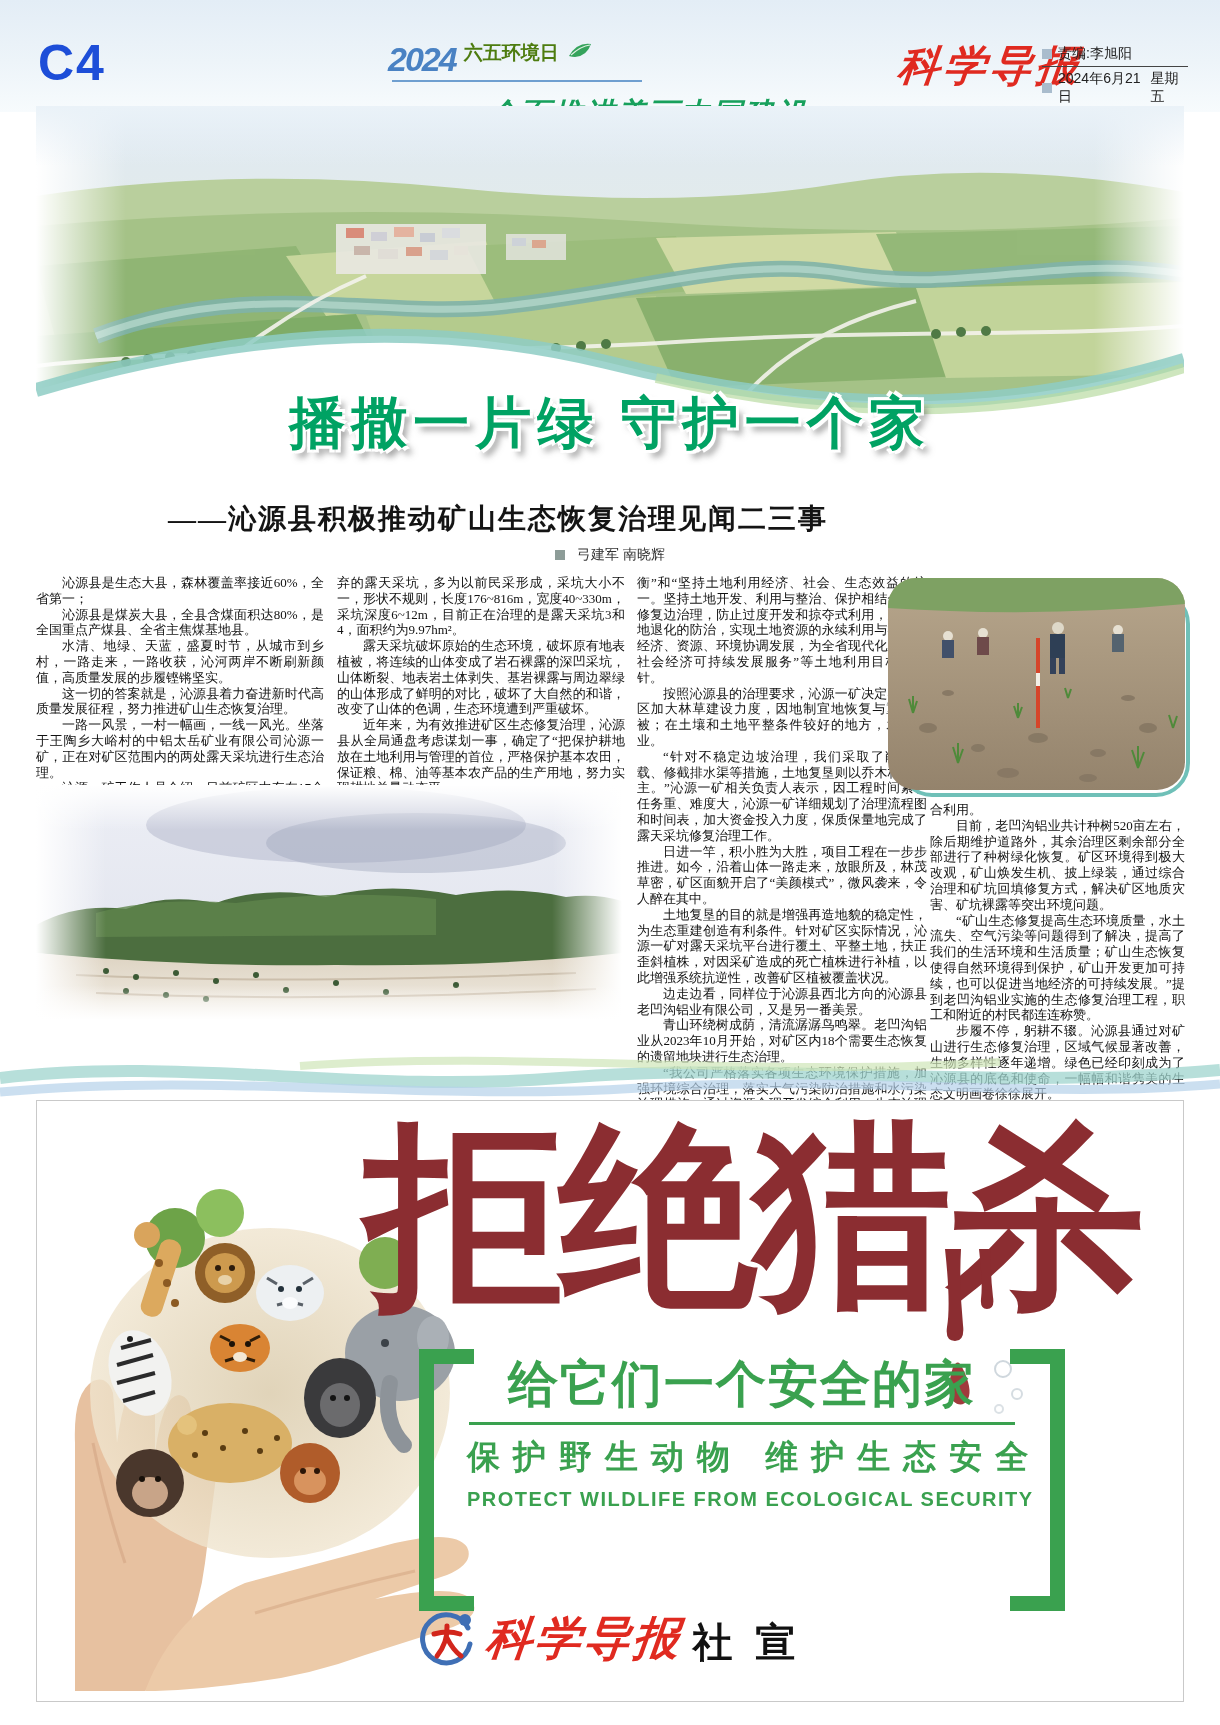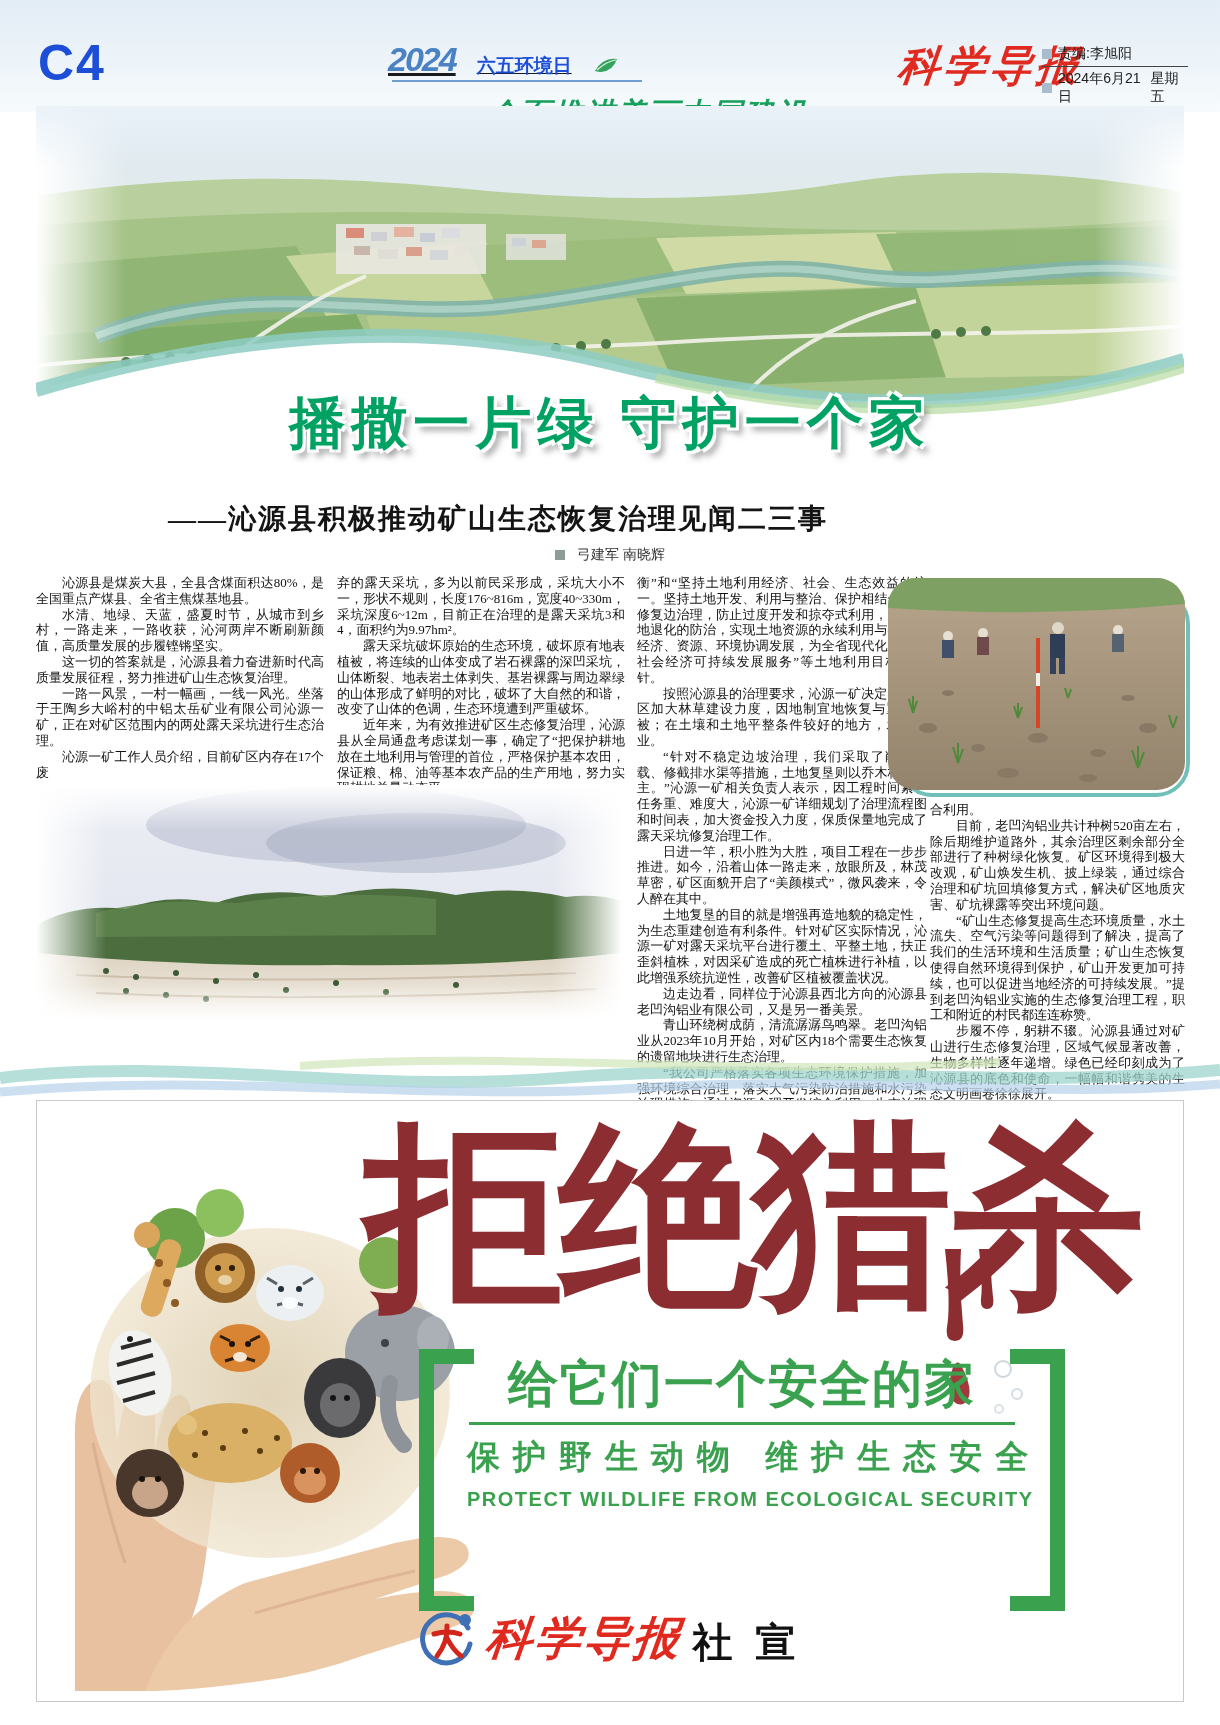--- a/index.html
+++ b/index.html
@@ -4,24 +4,24 @@
 <style>
   html,body{margin:0;padding:0;background:#ffffff;}
   .page{position:relative;width:1220px;height:1725px;background:#ffffff;overflow:hidden;
         font-family:"Liberation Serif","DejaVu Serif",serif;color:#1a1a1a;}
   
   .header-bg{position:absolute;left:0;top:0;width:1220px;height:112px;
     background:linear-gradient(180deg,#e3edf6 0%,#edf4f9 55%,#f7fbfd 100%);}
   .page-num{position:absolute;left:38px;top:34px;font-size:50px;font-weight:bold;color:#1d4ed8;
     font-family:Liberation Sans, sans-serif;letter-spacing:2px;}
   .event-block{position:absolute;left:388px;top:40px;width:420px;}
-  .event-line1{display:flex;align-items:flex-end;gap:21px;text-decoration:underline;}
+  .event-line1{display:flex;align-items:flex-start;gap:8px;}
   .event-year{font-family:"Liberation Sans",sans-serif;font-style:italic;font-weight:900;
     font-size:34px;color:#4a82c3;letter-spacing:-2px;}
-  .event-name{font-family:"Liberation Sans",sans-serif;font-weight:bold;font-size:19px;color:#1d4ed8;}
+  .event-name{font-family:"Liberation Sans",sans-serif;font-weight:bold;font-size:19px;color:#4d7c0f;}
   .event-underline{height:2px;background:#6f9fd0;width:250px;margin:1px 0 2px 4px;}
   .event-slogan{font-family:"Liberation Sans",sans-serif;font-weight:900;font-style:italic;
     font-size:30px;color:#17a05c;text-align:right;letter-spacing:2px;margin-top:12px;}
   .masthead{position:absolute;left:898px;top:38px;font-size:42px;font-weight:bold;font-style:italic;
     color:#e02a20;transform:skewX(-6deg);letter-spacing:4px;white-space:nowrap;}
   .editor-block{position:absolute;left:1042px;top:42px;width:146px;
     font-family:"Liberation Sans",sans-serif;font-size:14px;color:#222;}
   .editor-row{display:flex;align-items:center;gap:6px;padding:3px 0;}
   .editor-row.first{border-bottom:1px solid #444;}
   .sq{width:10px;height:10px;background:#a9bccd;display:inline-block;flex:0 0 auto;}
@@ -204,20 +204,21 @@
   </div>
 
   <div class="headline">播撒一片绿 守护一个家</div>
   <div class="subheadline">——沁源县积极推动矿山生态恢复治理见闻二三事</div>
   <div class="byline">
     <span class="sq"></span>
     <span>弓建军 南晓辉</span>
   </div>
 
   <div class="col col1">
+      <p class="para">沁源县是生态大县，森林覆盖率接近60%，全省第一；</p>
       <p class="para">沁源县是煤炭大县，全县含煤面积达80%，是全国重点产煤县、全省主焦煤基地县。</p>
       <p class="para">水清、地绿、天蓝，盛夏时节，从城市到乡村，一路走来，一路收获，沁河两岸不断刷新颜值，高质量发展的步履铿锵坚实。</p>
       <p class="para">这一切的答案就是，沁源县着力奋进新时代高质量发展征程，努力推进矿山生态恢复治理。</p>
       <p class="para">一路一风景，一村一幅画，一线一风光。坐落于王陶乡大峪村的中铝太岳矿业有限公司沁源一矿，正在对矿区范围内的两处露天采坑进行生态治理。</p>
       <p class="para">沁源一矿工作人员介绍，目前矿区内存在17个废</p>
     </div>
   <div class="col col2">
       <p class="para noindent">弃的露天采坑，多为以前民采形成，采坑大小不一，形状不规则，长度176~816m，宽度40~330m，采坑深度6~12m，目前正在治理的是露天采坑3和4，面积约为9.97hm²。</p>
       <p class="para">露天采坑破坏原始的生态环境，破坏原有地表植被，将连续的山体变成了岩石裸露的深凹采坑，山体断裂、地表岩土体剥失、基岩裸露与周边翠绿的山体形成了鲜明的对比，破坏了大自然的和谐，改变了山体的色调，生态环境遭到严重破坏。</p>
       <p class="para">近年来，为有效推进矿区生态修复治理，沁源县从全局通盘考虑谋划一事，确定了“把保护耕地放在土地利用与管理的首位，严格保护基本农田，保证粮、棉、油等基本农产品的生产用地，努力实现耕地总量动态平</p>

